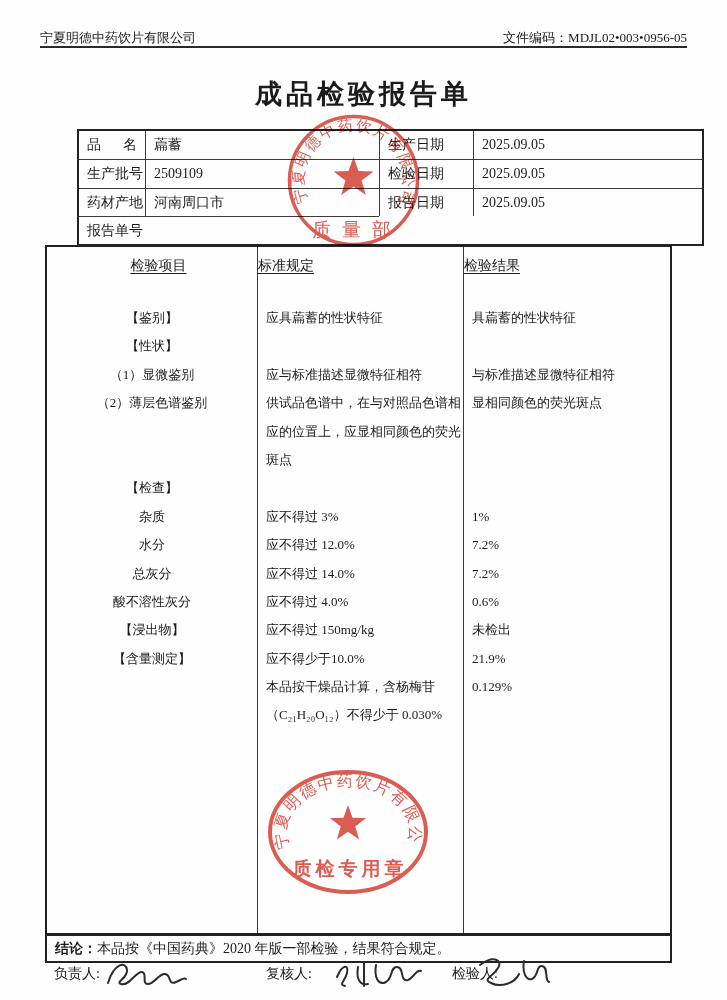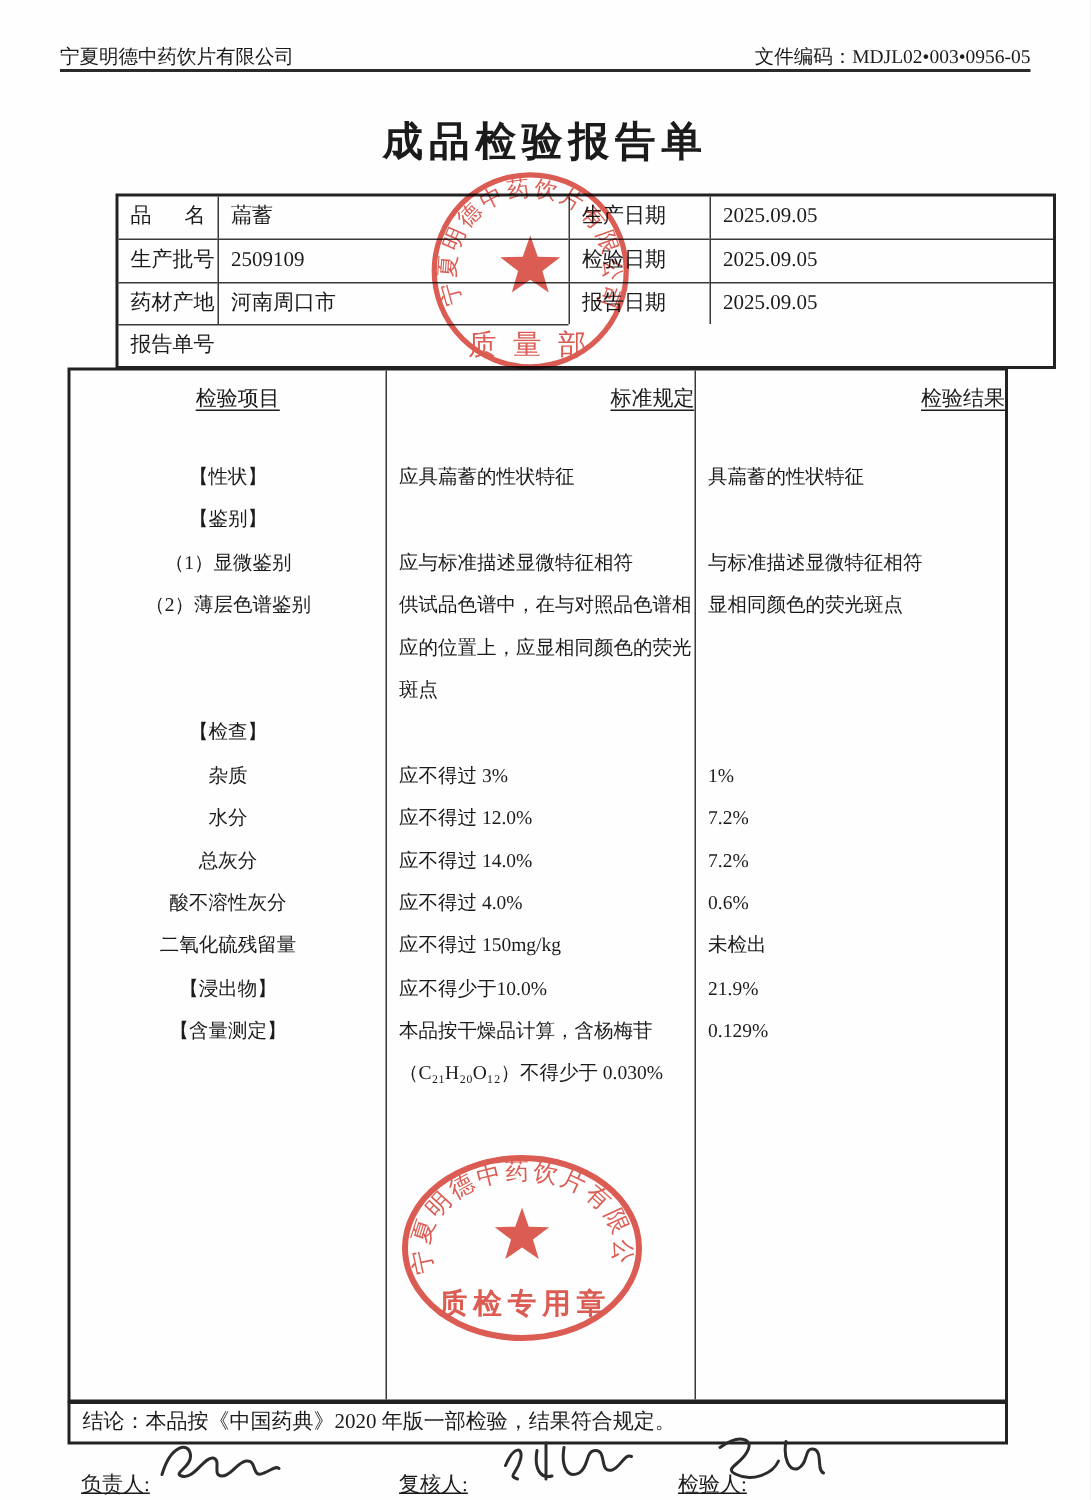--- a/index.html
+++ b/index.html
@@ -32,34 +32,34 @@
   .main-table{
     position:absolute;left:45px;top:245px;width:627px;height:690px;box-sizing:border-box;
     border:2px solid #222;display:flex;
   }
   .mcol{box-sizing:border-box;overflow:hidden;}
   .mcol.w1{width:210px;text-align:center;}
   .mcol.w2{width:206px;border-left:1px solid #3a3a3a;}
   .mcol.w3{width:207px;border-left:1px solid #3a3a3a;}
   .mhead{height:57px;padding-top:10px;font-size:14px;box-sizing:border-box;}
   .mcol.w1 .mhead{padding-left:13px;}
-  .mcol.w2 .mhead,.mcol.w3 .mhead{text-align:right;}
+  .mcol.w2 .mhead,.mcol.w3 .mhead{text-align:left;}
   .mhead span{text-decoration:underline;text-underline-offset:3px;}
   .tline{height:28.4px;line-height:28.4px;font-size:13px;padding:0 8px;white-space:nowrap;overflow:hidden;}
 
   
   .conclusion{
     position:absolute;left:45px;top:934px;width:627px;height:29px;box-sizing:border-box;
     border:2px solid #222;font-size:14px;line-height:25px;padding-left:8px;white-space:nowrap;overflow:hidden;
   }
-  .conclusion b{font-weight:normal;margin-top:12px;}
+  .conclusion b{font-weight:bold;margin-top:12px;}
 
   
   .signatures{position:absolute;left:45px;top:963px;width:640px;height:37px;font-size:14px;}
-  .sig-label{position:absolute;top:18px;white-space:nowrap;text-decoration:underline;}
+  .sig-label{position:absolute;top:2px;white-space:nowrap;}
   .sig-label.owner{left:9px;}
   .sig-label.reviewer{left:221px;}
   .sig-label.inspector{left:407px;}
   .sig-svg{position:absolute;}
   .sig-svg.s1{left:55px;top:-6px;}
   .sig-svg.s2{left:283px;top:-10px;}
   .sig-svg.s3{left:425px;top:-12px;}
   .sig-svg path{stroke:#2c2c2c;stroke-width:2;fill:none;stroke-linecap:round;stroke-linejoin:round;}
 
   
@@ -97,32 +97,31 @@
     <div class="icell">报告日期</div>
     <div class="icell">2025.09.05</div>
 
     <div class="icell c1 span-l">报告单号</div>
   </div>
 
   <div class="main-table">
     <div class="mcol w1">
       <div class="mhead"><span>检验项目</span></div>
       <div class="lines">
+          <div class="tline">【鉴别】</div>
           <div class="tline">【性状】</div>
-          <div class="tline">【鉴别】</div>
           <div class="tline">（1）显微鉴别</div>
           <div class="tline">（2）薄层色谱鉴别</div>
           <div class="tline"></div>
           <div class="tline"></div>
           <div class="tline">【检查】</div>
           <div class="tline">杂质</div>
           <div class="tline">水分</div>
           <div class="tline">总灰分</div>
           <div class="tline">酸不溶性灰分</div>
-          <div class="tline">二氧化硫残留量</div>
           <div class="tline">【浸出物】</div>
           <div class="tline">【含量测定】</div>
           <div class="tline"></div>
         </div>
     </div>
     <div class="mcol w2">
       <div class="mhead"><span>标准规定</span></div>
       <div class="lines">
           <div class="tline">应具萹蓄的性状特征</div>
           <div class="tline"></div>

